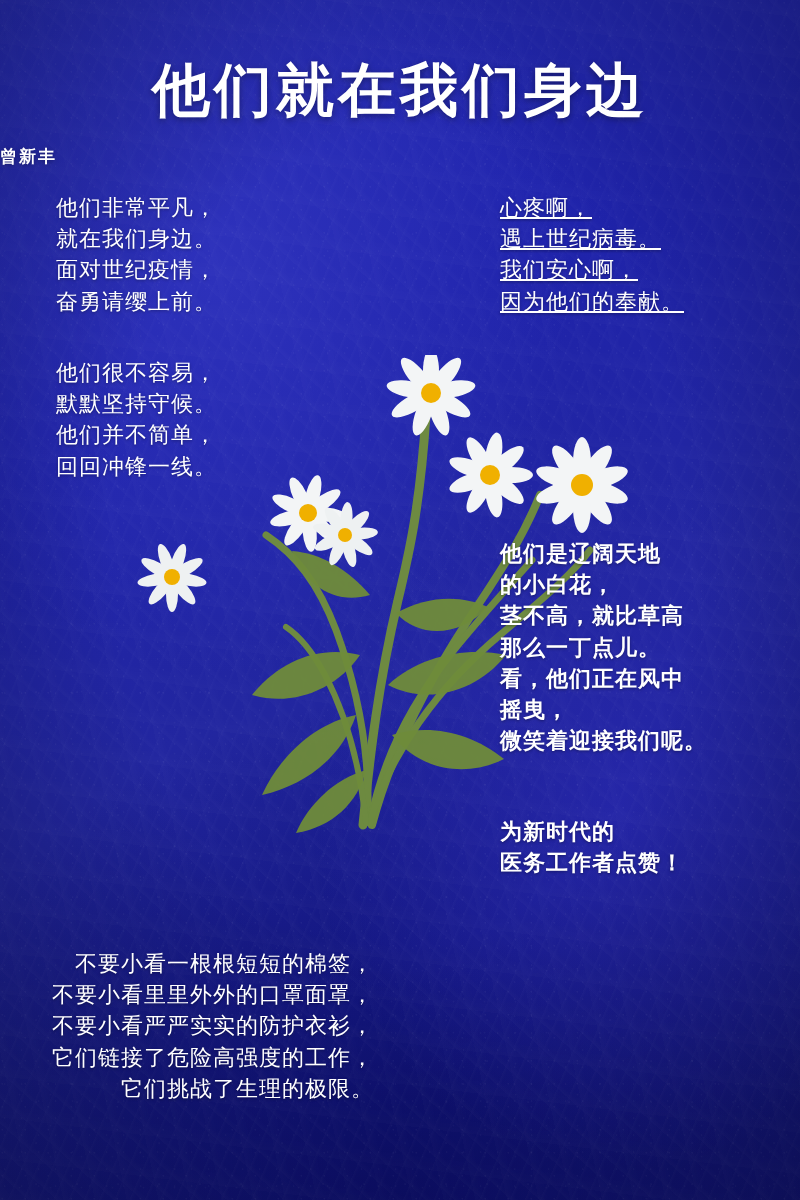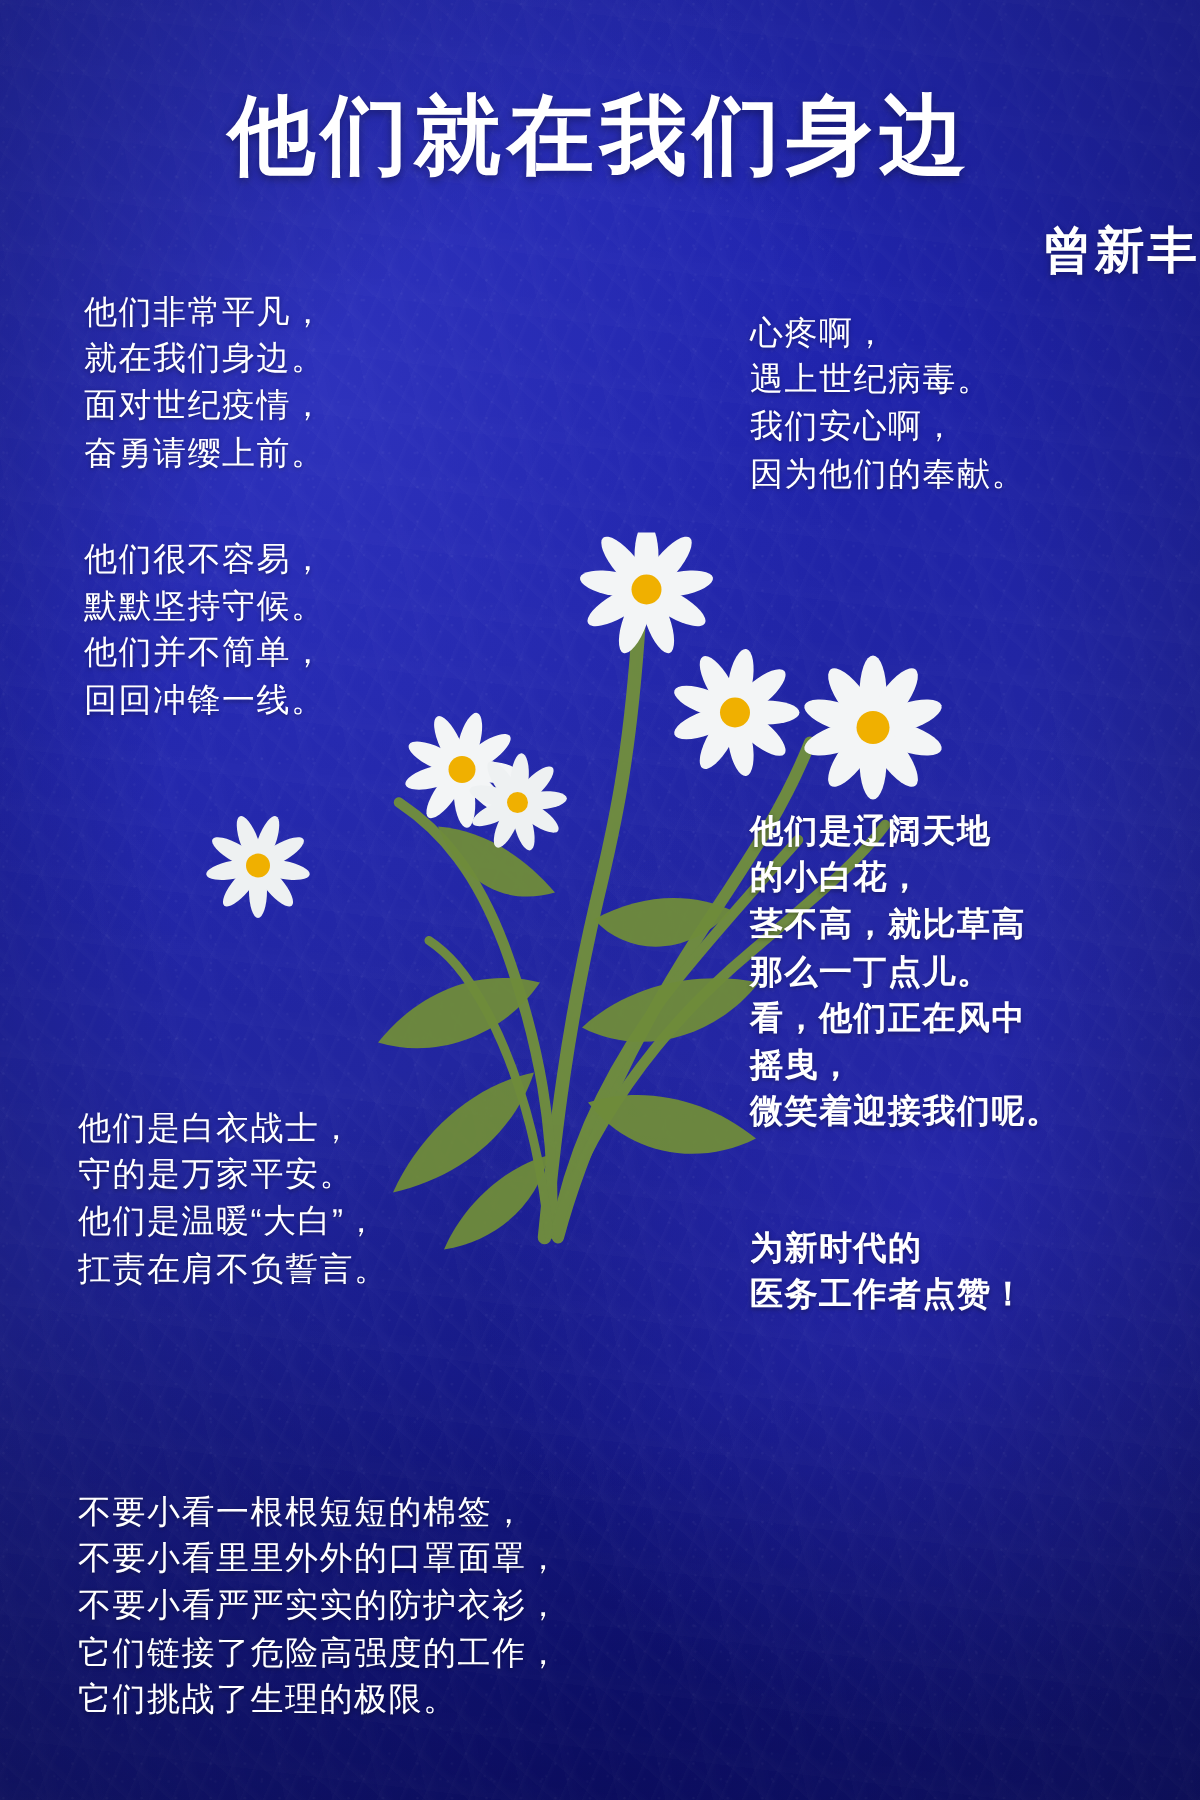--- a/index.html
+++ b/index.html
@@ -63,22 +63,22 @@
     font-weight: bold;
     letter-spacing: 4px;
     text-shadow: 0 2px 6px rgba(0,0,0,0.35);
     z-index: 5;
   }
   .author {
     position: absolute;
     top: 145px;
     left: 0;
     width: 100%;
-    text-align: right;
-    font-size: 33px;
+    text-align: left;
+    font-size: 17px;
     font-weight: bold;
     letter-spacing: 2px;
     font-family: "Liberation Serif", "DejaVu Serif", serif;
     text-shadow: 0 1px 4px rgba(0,0,0,0.35);
     z-index: 5;
   }
 
   .stanza {
     position: absolute;
     z-index: 5;
@@ -86,26 +86,26 @@
     line-height: 1.42;
     letter-spacing: 1px;
     white-space: pre-line;
     text-shadow: 0 1px 3px rgba(0,0,0,0.35);
   }
   .stanza.bold {
     font-weight: bold;
   }
 
   #stanza-1 { top: 192px; left: 56px; }
-  #stanza-2 { top: 206px; left: 500px; }
+  #stanza-2 { top: 192px; left: 500px; text-decoration: underline; }
   #stanza-3 { top: 357px; left: 56px; }
   #stanza-4 { top: 538px; left: 500px; font-weight: bold; }
   #stanza-5 { top: 736px; left: 52px; }
   #stanza-6 { top: 816px; left: 500px; }
-  #stanza-7 { top: 992px; left: 52px; }
+  #stanza-7 { top: 948px; left: 52px; text-align: right; }
 
   
   .flowers {
     position: absolute;
     left: 120px;
     top: 355px;
     width: 540px;
     height: 480px;
     z-index: 3;
     pointer-events: none;
@@ -253,24 +253,20 @@
 默默坚持守候。
 他们并不简单，
 回回冲锋一线。</div>
   <div class="stanza" id="stanza-4">他们是辽阔天地
 的小白花，
 茎不高，就比草高
 那么一丁点儿。
 看，他们正在风中
 摇曳，
 微笑着迎接我们呢。</div>
-  <div class="stanza" id="stanza-5">他们是白衣战士，
-守的是万家平安。
-他们是温暖“大白”，
-扛责在肩不负誓言。</div>
   <div class="stanza bold" id="stanza-6">为新时代的
 医务工作者点赞！</div>
   <div class="stanza" id="stanza-7">不要小看一根根短短的棉签，
 不要小看里里外外的口罩面罩，
 不要小看严严实实的防护衣衫，
 它们链接了危险高强度的工作，
 它们挑战了生理的极限。</div>
 
 </div>
 

